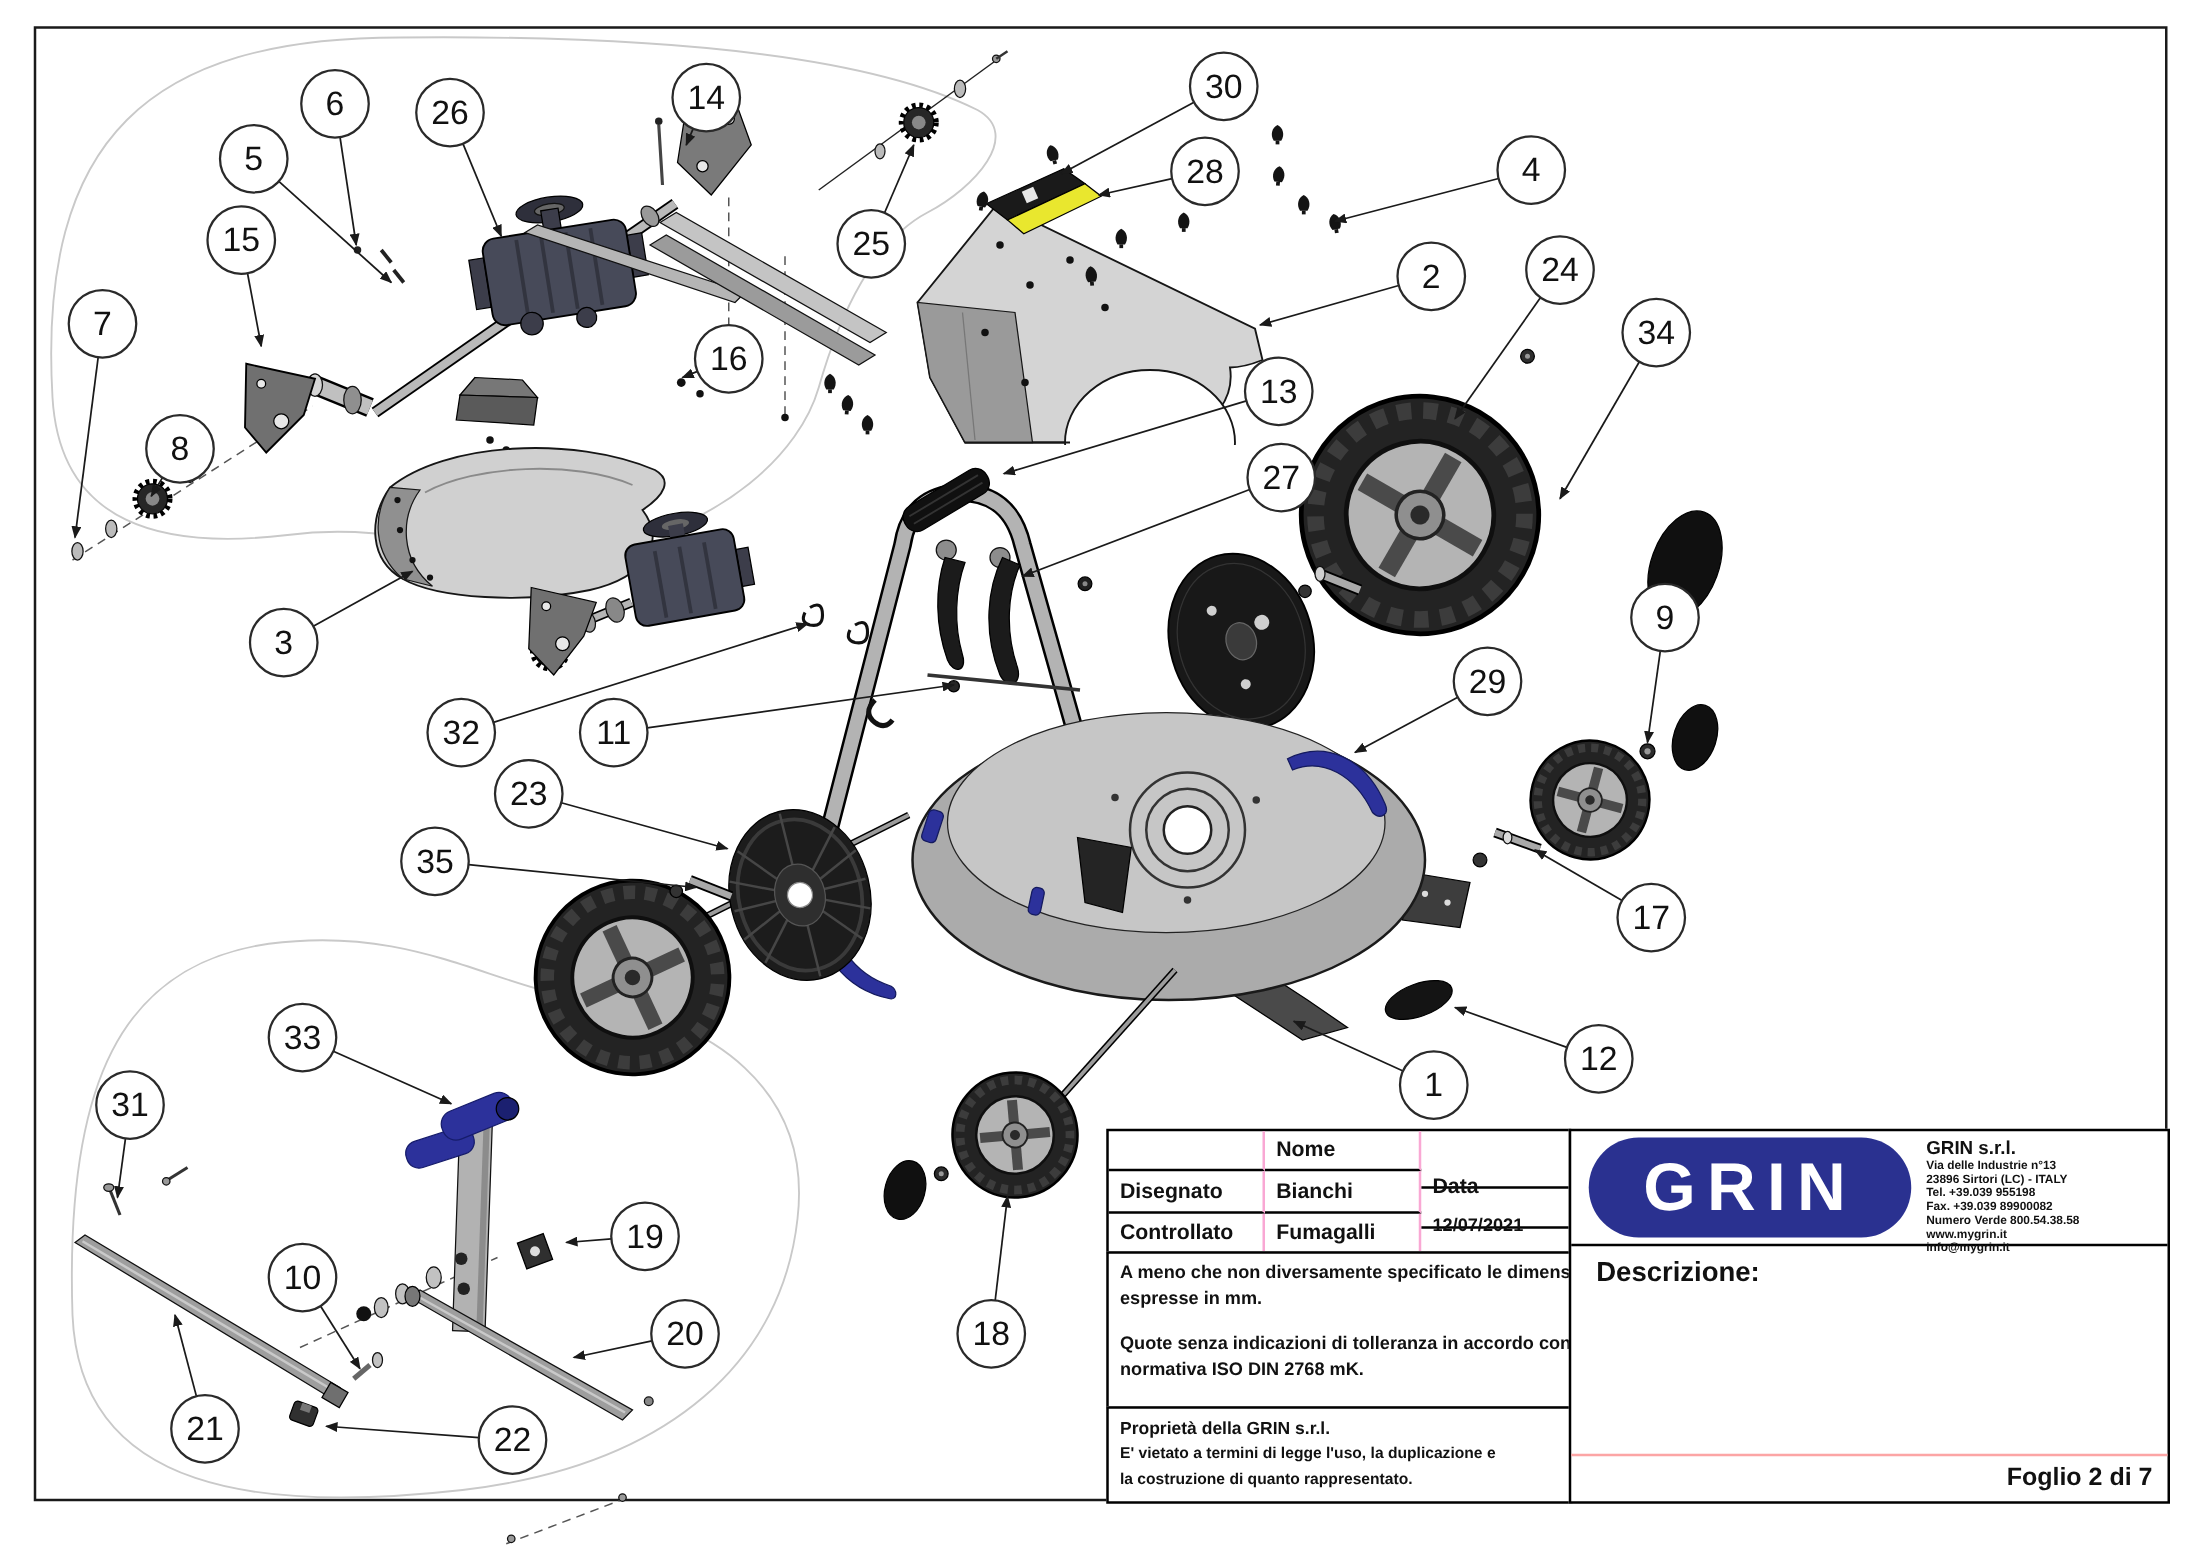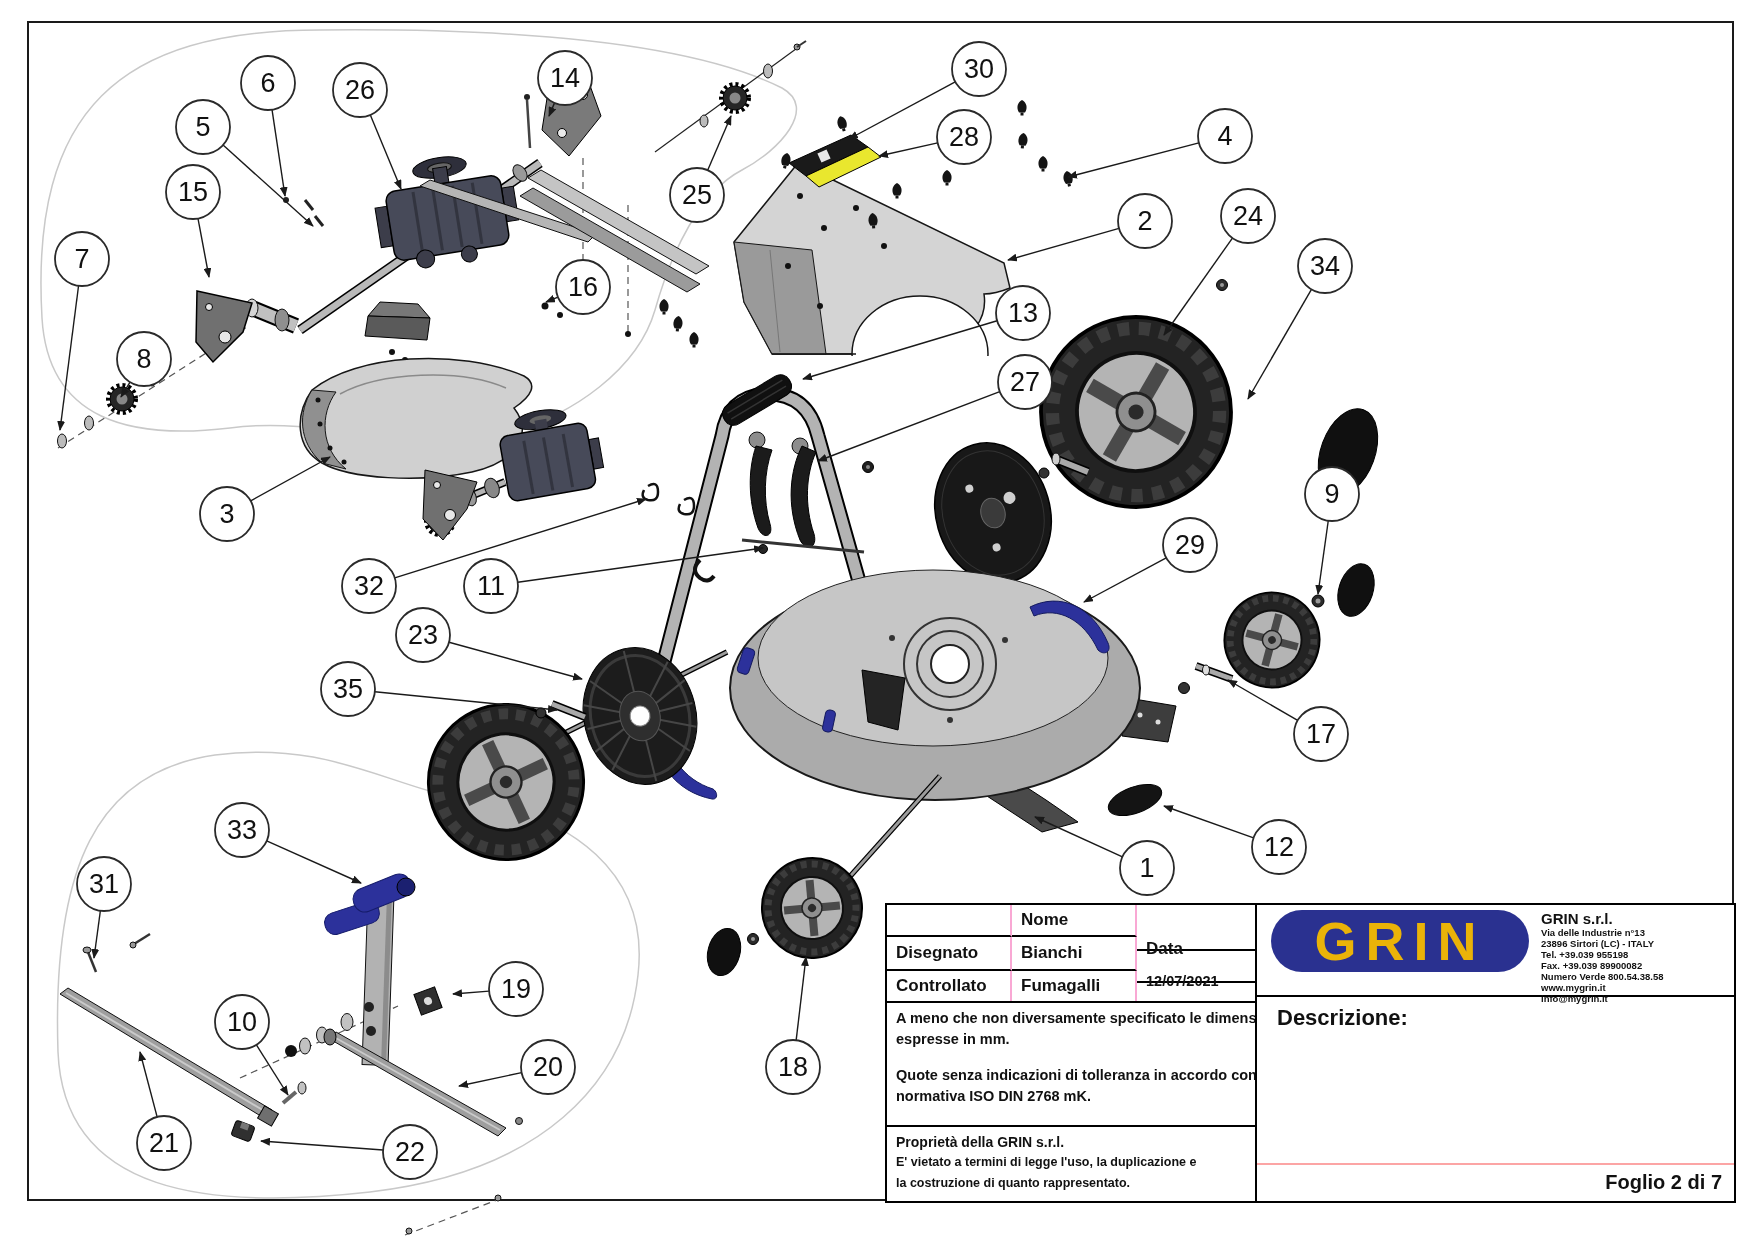--- a/index.html
+++ b/index.html
@@ -18,23 +18,23 @@
   #tb-grid .cell.bot{border-bottom:none;}
   #tb-grid .date{font-size:14.5px;}
   #tb-notes{left:885px;top:1001px;width:448px;height:126px;padding:5px 9px 0;}
   #tb-notes p{margin:0;font-size:14.5px;font-weight:bold;line-height:21px;}
   #tb-notes p + p{margin-top:15px;}
   #tb-prop{left:885px;top:1125px;width:373px;height:78px;padding:5px 9px 0;}
   #tb-prop .p1{font-size:14px;font-weight:bold;line-height:20px;}
   #tb-prop .p2{font-size:12.5px;font-weight:bold;line-height:21px;}
   #tb-right{left:1255px;top:903px;width:481px;height:300px;}
   #logo-row{height:92px;border-bottom:2px solid #000;display:flex;box-sizing:border-box;}
-  #grin-logo{margin:5px 0 0 14px;width:258px;height:62px;border-radius:40px;
+  #grin-logo{margin:5px 0 0 14px;width:258px;height:80px;border-radius:40px;
      background:var(--logo-blue,#2a3190);display:flex;align-items:center;justify-content:center;
-     color:#eab308;font-weight:bold;font-size:54px;letter-spacing:9px;}
+     color:#ffffff;font-weight:bold;font-size:54px;letter-spacing:9px;}
   #company{margin-left:12px;padding-top:5px;}
   #company .co-name{font-weight:bold;font-size:15px;line-height:17px;}
   #company .co-line{font-size:9.5px;line-height:11px;font-weight:600;}
   #desc-row{height:168px;border-bottom:2px solid #fca5a5;box-sizing:border-box;padding:8px 0 0 20px;}
   #desc-label{font-weight:bold;font-size:22px;}
   #model{font-weight:bold;font-size:47px;margin-top:22px;letter-spacing:1px;}
   #foglio-row{height:23px;text-align:right;padding-right:12px;font-weight:bold;font-size:20px;line-height:34px;}
 </style>
 </head>
 <body>

